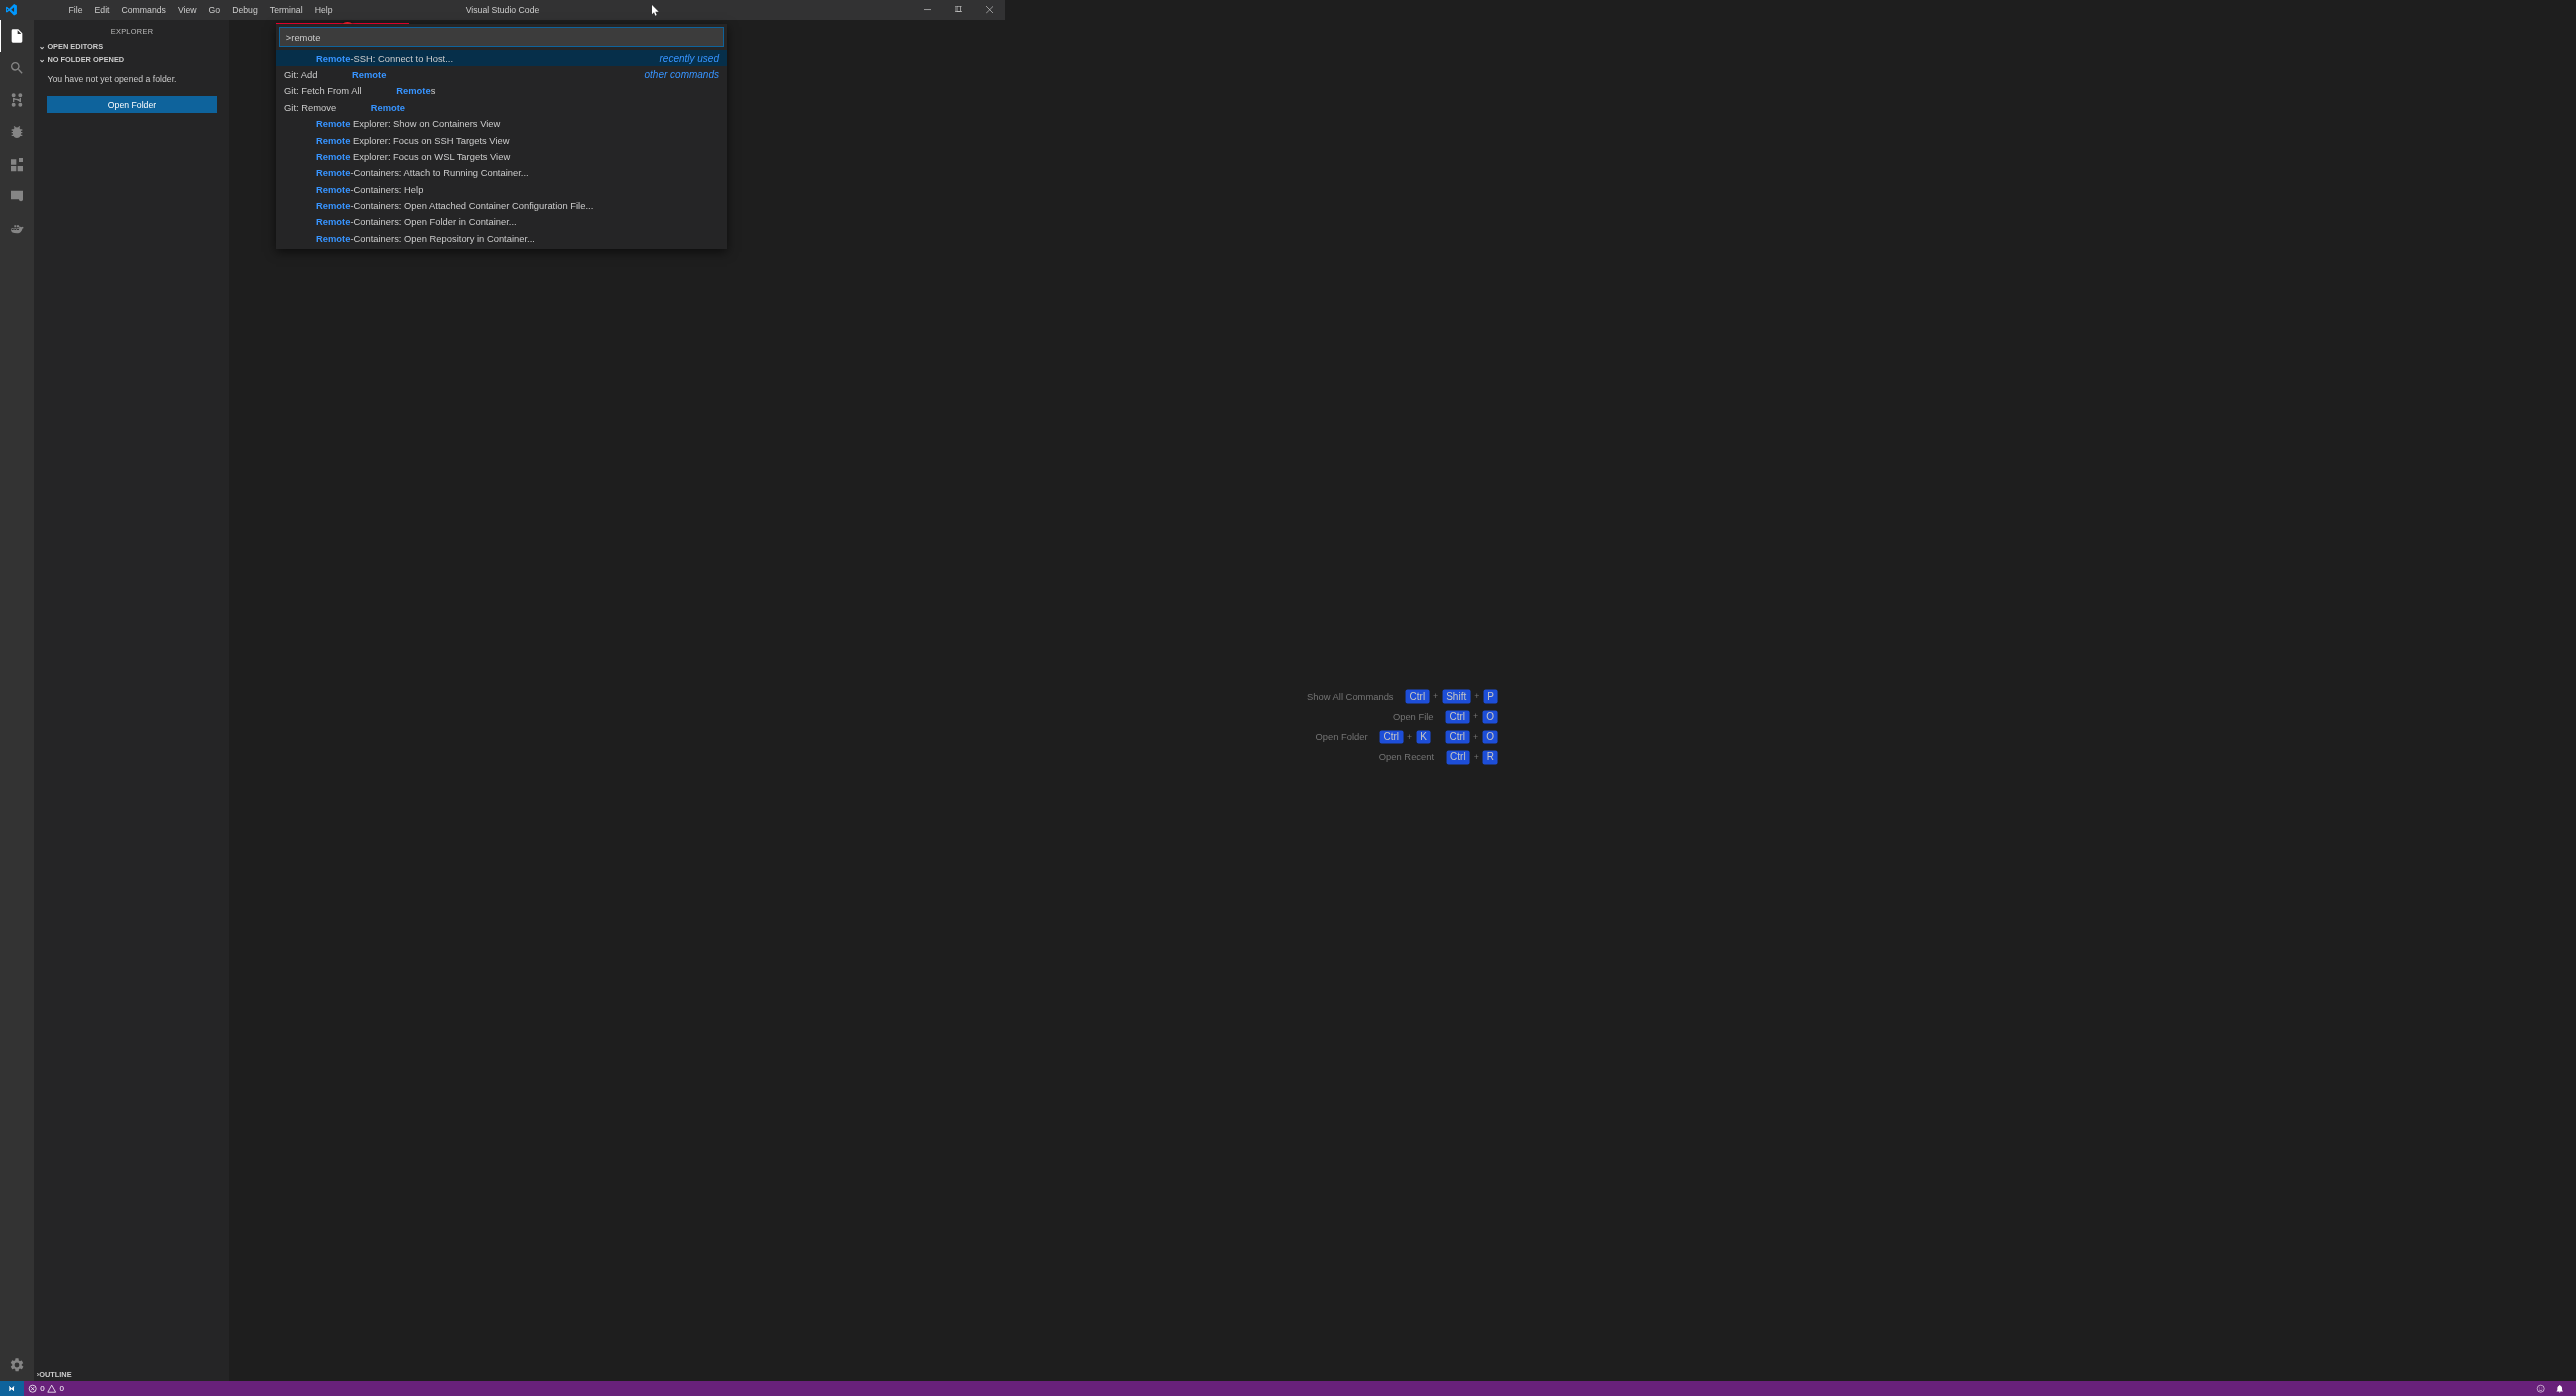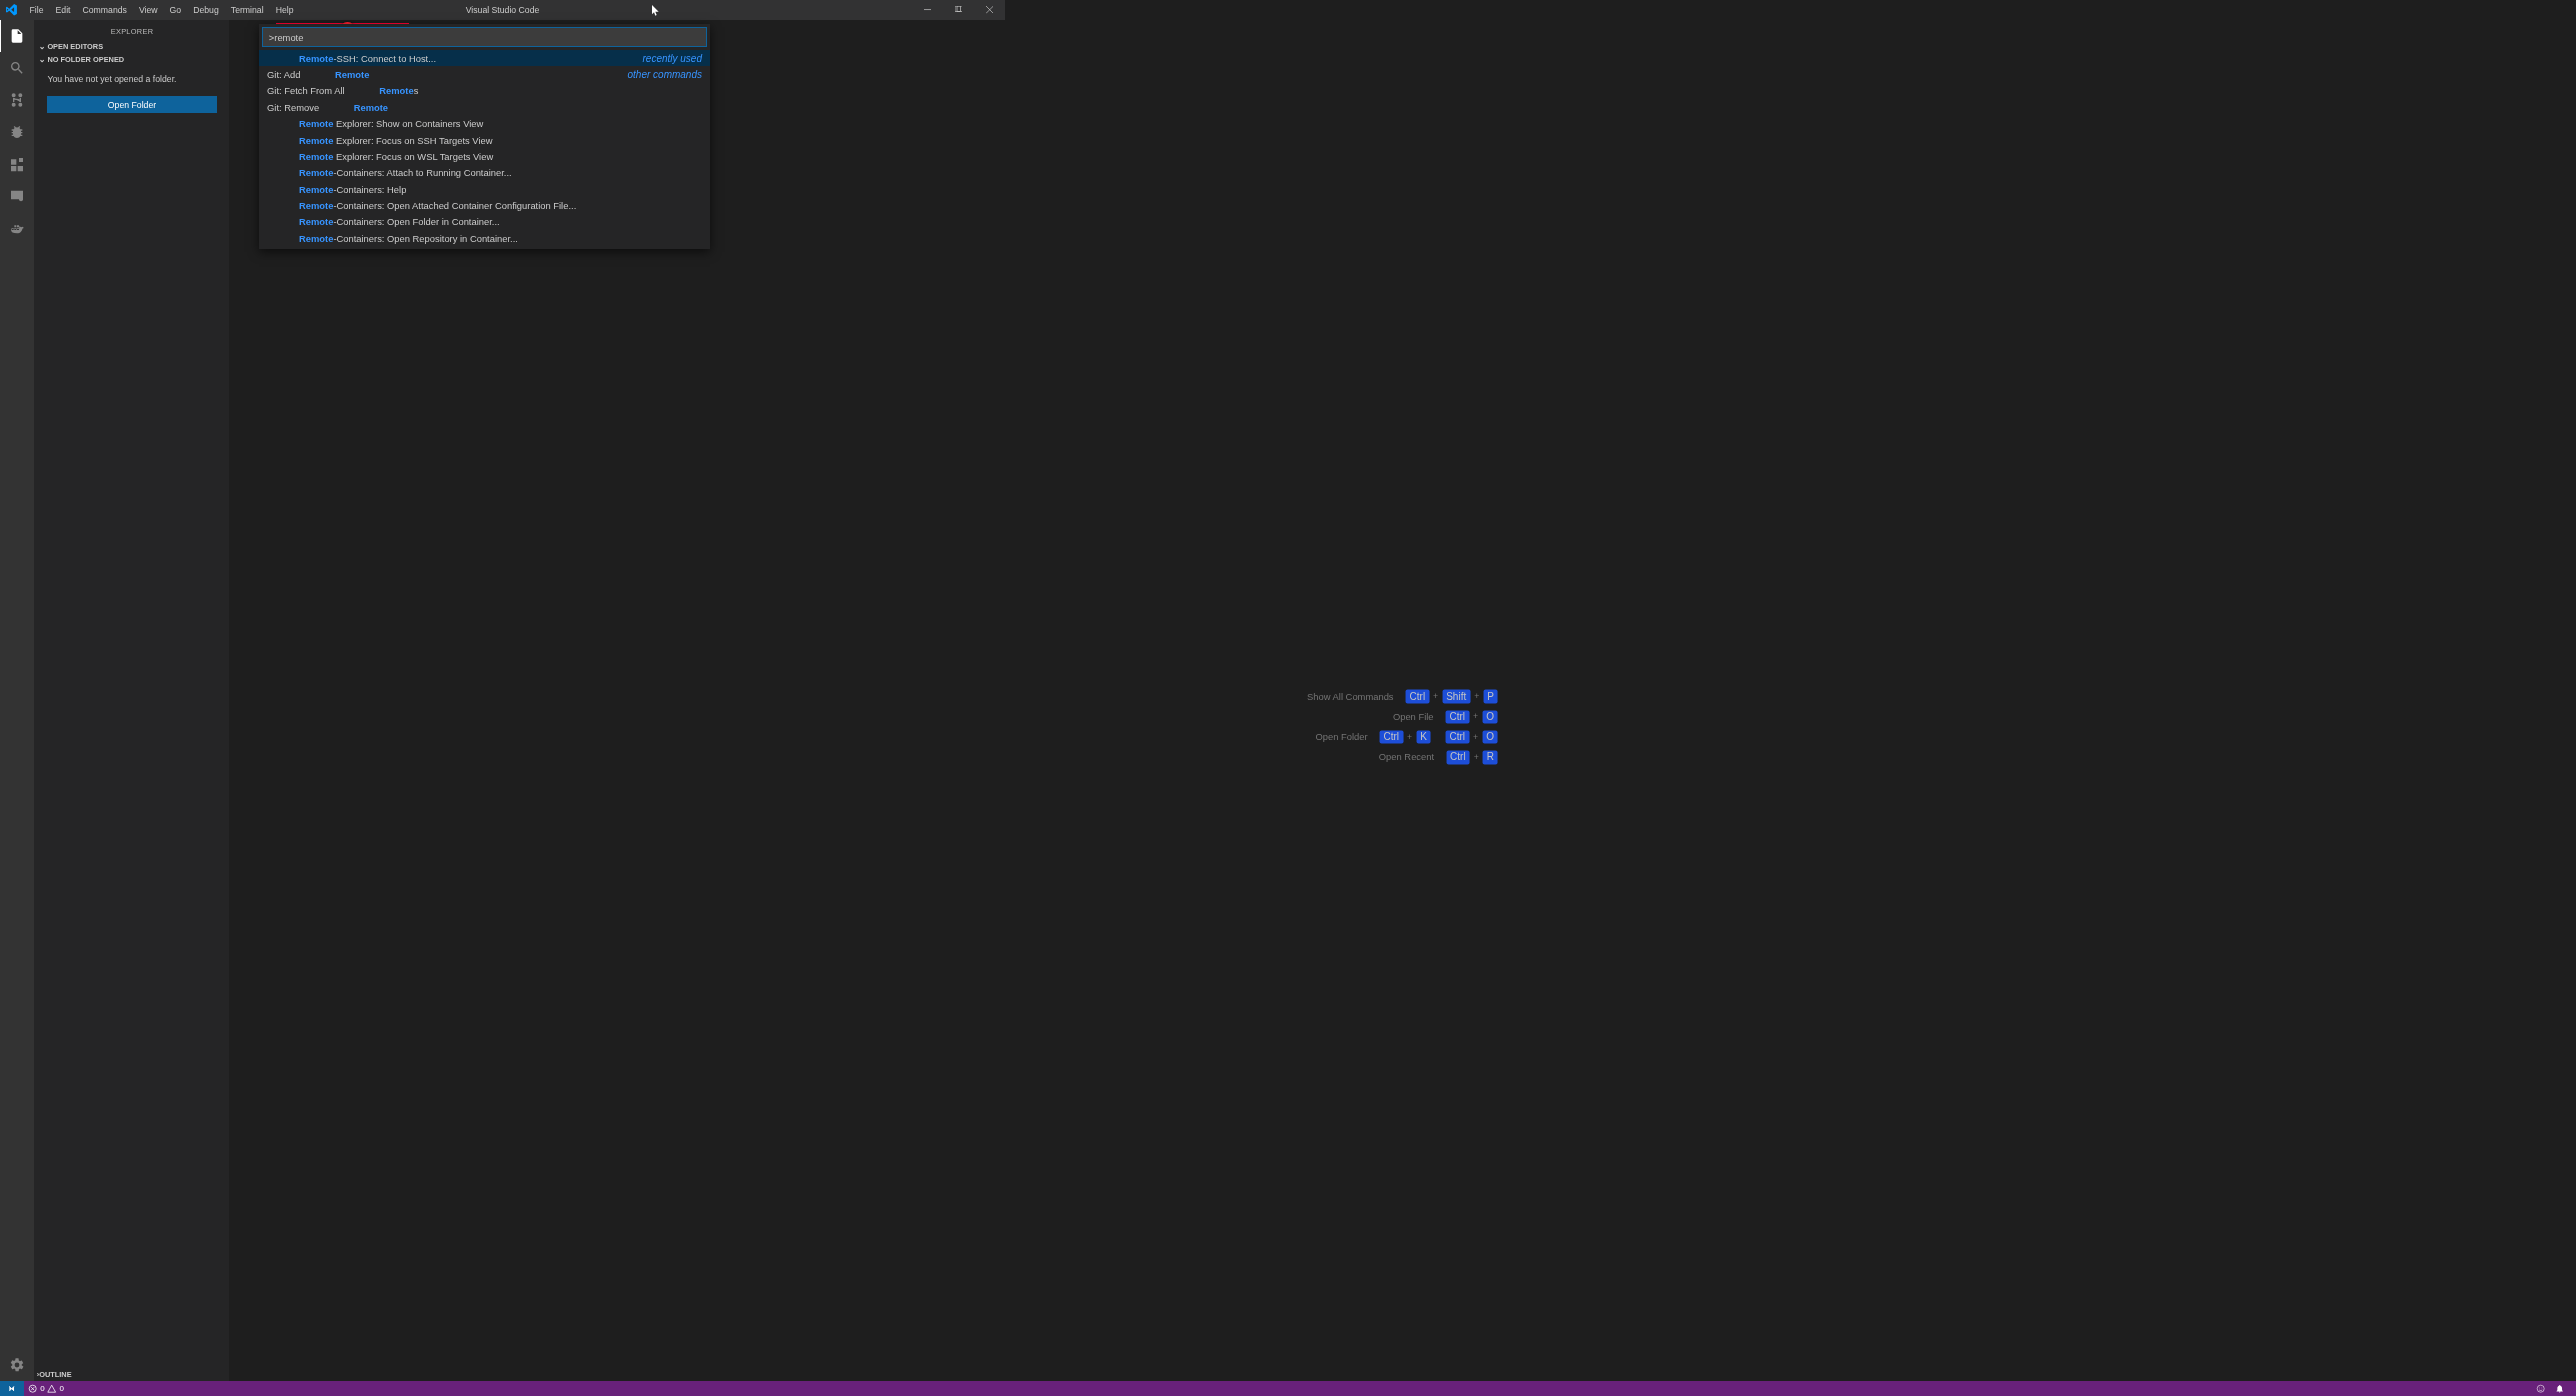--- a/index.html
+++ b/index.html
@@ -21,20 +21,21 @@
     position: relative;
   }
   .title-bar .app-icon {
     width: 23.5px;
     display: flex;
     align-items: center;
     justify-content: center;
   }
   .title-bar .menu {
     display: flex;
+    margin-left: 39px;
   }
   .title-bar .menu .menu-item {
     padding: 0 6px;
     height: 20px;
     line-height: 20px;
     color: #ccc;
     font-size: 8.7px;
     cursor: pointer;
   }
   .title-bar .title {
@@ -187,21 +188,21 @@
     color: #c5c5c5;
     padding: 1.3px 4px;
     border-radius: 2px;
     font-size: 10px;
   }
   .plus { color: #747474; font-size: 8.7px; }
   
   .palette {
     position: absolute;
     top: 4px;
-    left: 30px;
+    left: 47px;
     width: 451px;
     background: #252526;
     box-shadow: 0 3.4px 10px rgba(0,0,0,0.6);
     z-index: 100;
     padding-bottom: 2.7px;
   }
   .palette .input-wrap {
     padding: 3.4px 3.4px 2.7px 3.4px;
   }
   .palette input {

